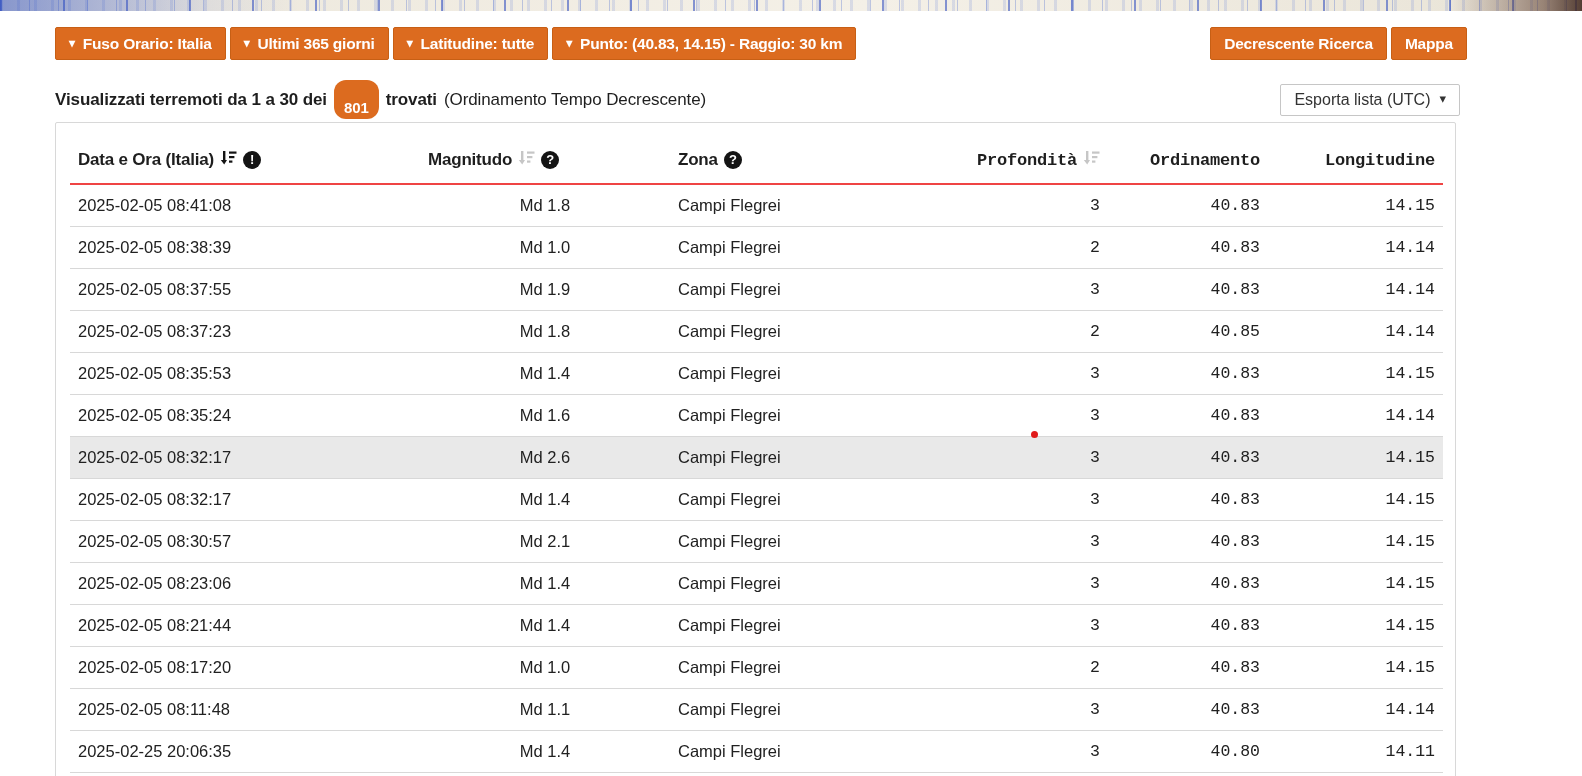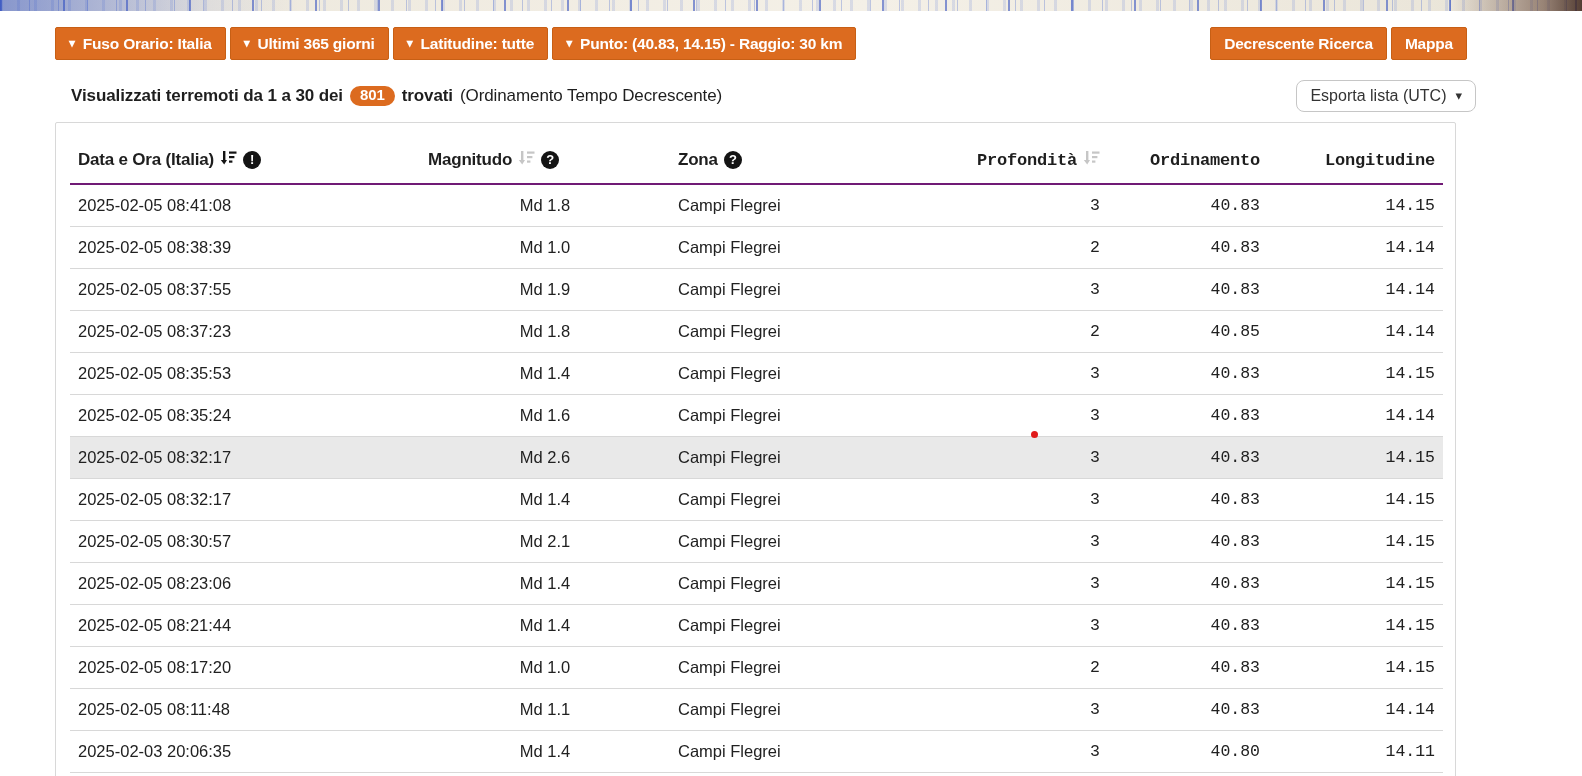--- a/index.html
+++ b/index.html
@@ -38,47 +38,47 @@
     background: #dc6b1f; border: 1px solid #c75f15; border-radius: 2px;
     color: #fff; font-weight: 700; font-size: 15.5px; letter-spacing: -0.2px;
     padding: 7px 13px; height: 33px; box-sizing: border-box;
     cursor: pointer; white-space: nowrap;
   }
   .caret { font-size: 12px; line-height: 1; transform: translateY(-1px); }
 
   
   .summary-bar {
     position: absolute; top: 80px; left: 55px; width: 1405px;
-    display: flex; justify-content: space-between; align-items: center; margin-left: 16px;
+    display: flex; justify-content: space-between; align-items: center;
   }
   .summary-text { font-size: 17px; display: flex; align-items: center; gap: 7px; letter-spacing: -0.1px; }
   .summary-text .bold { font-weight: 700; }
   .count-badge {
     background: #dc6b1f; color: #fff; font-weight: 700; font-size: 15px;
-    border-radius: 12px; padding: 1px 10px 4px; line-height: 1;
+    border-radius: 12px; padding: 20px 10px 4px; line-height: 1;
   }
   .btn-export {
     display: inline-flex; align-items: center; gap: 9px;
-    background: #fff; border: 1px solid #c6c6c6; border-radius: 8px;
+    background: #fff; border: 1px solid #c6c6c6; border-radius: 2px;
     color: #333; font-size: 16px; padding: 6px 13px; height: 32px;
     box-sizing: border-box; cursor: pointer; white-space: nowrap;
   }
   .btn-export .caret { color: #333; font-size: 13px; }
 
   
   .table-panel {
     position: absolute; top: 122px; left: 55px; width: 1401px; height: 800px;
     border: 1px solid #d8d8d8; border-radius: 2px;
     box-sizing: border-box; background: #fff;
     padding: 12px 14px 0;
   }
   table.quake-table { border-collapse: collapse; width: 100%; table-layout: fixed; }
   .quake-table thead th {
     font-size: 17px; font-weight: 700; letter-spacing: -0.2px;
-    padding: 14px 8px 12px; border-bottom: 2px solid #701a75;
+    padding: 14px 8px 12px; border-bottom: 2px solid #ef4444;
     white-space: nowrap; vertical-align: middle;
   }
   .quake-table td {
     font-size: 16.5px; padding: 10px 8px; line-height: 21px;
     white-space: nowrap; color: #212121;
   }
   .quake-table tbody tr { border-bottom: 1px solid #d8d8d8; }
   .quake-table tbody tr.highlighted { background: #e9e9e9; }
   .al { text-align: left; }
   .ac { text-align: center; margin-top: 40px; }
@@ -337,21 +337,21 @@
         <tr>
           <td class="al">2025-02-05 08:11:48</td>
           <td class="ac">Md 1.1</td>
           <td class="al">Campi Flegrei</td>
           <td class="ar">3</td>
           <td class="ar">40.83</td>
           <td class="ar">14.14</td>
         </tr>
 
         <tr>
-          <td class="al">2025-02-03 20:06:35</td>
+          <td class="al">2025-02-25 20:06:35</td>
           <td class="ac">Md 1.4</td>
           <td class="al">Campi Flegrei</td>
           <td class="ar">3</td>
           <td class="ar">40.80</td>
           <td class="ar">14.11</td>
         </tr>
       </tbody>
   </table>
 </div>
 

